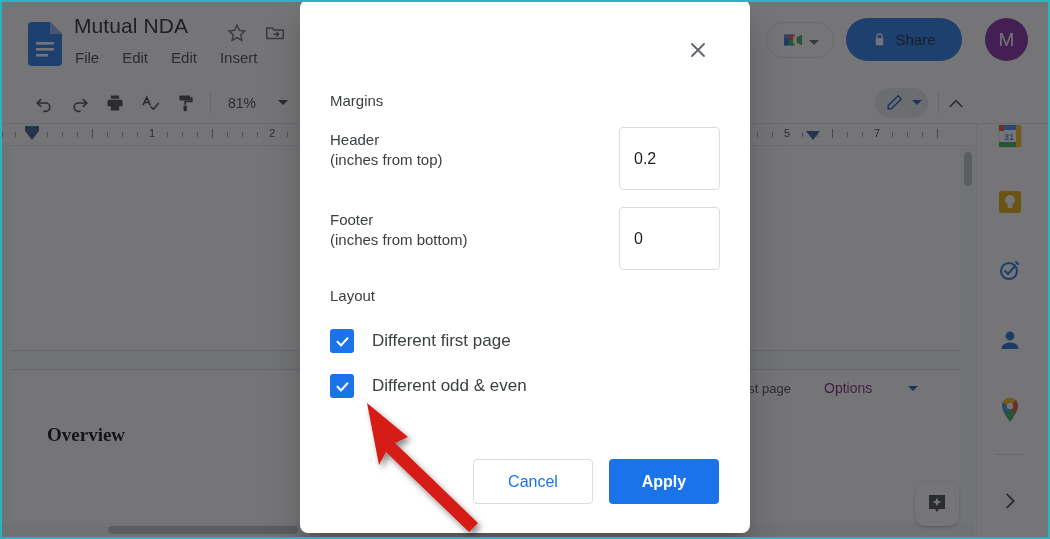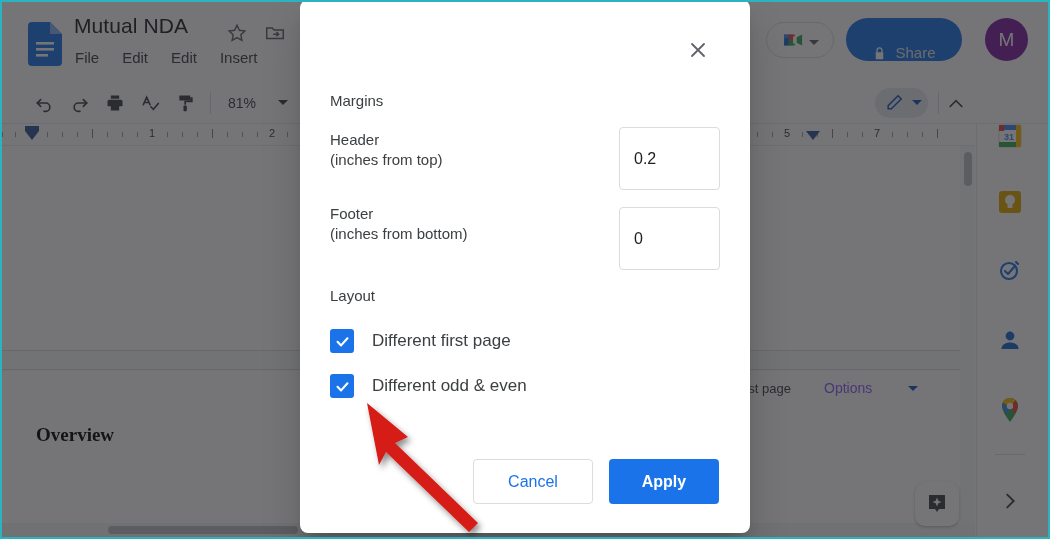--- a/index.html
+++ b/index.html
@@ -40,22 +40,22 @@
   }
 
   .meet-btn {
     position: absolute; left: 766px; top: 22px;
     width: 68px; height: 36px; border: 1px solid #dadce0; border-radius: 18px;
     display: flex; align-items: center; justify-content: center; gap: 3px;
   }
   .share-btn {
     position: absolute; left: 846px; top: 18px;
     width: 116px; height: 43px; border-radius: 22px;
-    background: #1a73e8; color: #e5e5e5;
-    display: flex; align-items: flex-end; justify-content: center; gap: 8px;
+    background: #1a73e8; color: #0f172a;
+    display: flex; align-items: center; justify-content: center; gap: 8px;
     font-size: 15px; font-weight: 500;
   }
   .avatar {
     position: absolute; left: 985px; top: 18px;
     width: 43px; height: 43px; border-radius: 50%;
     background: #7b1fa2; color: #fff;
     display: flex; align-items: center; justify-content: center;
     font-size: 19px; font-weight: 400;
   }
 
@@ -99,35 +99,35 @@
     border-top: 9px solid #2f5596;
   }
   .indent-bar { position: absolute; top: 2px; width: 14px; height: 5px; background: #2f5596; }
 
   
   .canvas {
     position: absolute; left: 0; top: 146px; width: 975px; height: 385px;
     background: #f8f9fa; overflow: hidden;
   }
   .page {
-    position: absolute; left: 0; width: 975px; background: #ffffff;
+    position: absolute; left: 11px; width: 975px; background: #ffffff;
     border-bottom: 1px solid #dadce0;
   }
   .page.p1 { top: 0; height: 205px; }
   .page.gap { top: 206px; height: 18px; background: #f8f9fa; border-bottom: 1px solid #dadce0; }
   .page.p2 { top: 225px; height: 160px; }
   .section-head {
     position: absolute; left: 36px; top: 53px;
     font-family: "Liberation Serif", serif; font-size: 19px; font-weight: 700; color: #000;
   }
   .hdr-note {
     position: absolute; font-size: 13px; color: #3c4043; white-space: nowrap;
   }
   .hdr-options {
-    position: absolute; font-size: 14px; color: #8b5cf6; white-space: nowrap;
+    position: absolute; font-size: 14px; color: #701a75; white-space: nowrap;
   }
 
   
   .vscroll-track { position: absolute; left: 960px; top: 146px; width: 15px; height: 385px; background: #f8f9fa; }
   .vscroll-thumb { position: absolute; left: 964px; top: 152px; width: 8px; height: 34px; border-radius: 4px; background: #bdc1c6; }
   .hscroll-track { position: absolute; left: 0; top: 523px; width: 975px; height: 14px; background: #f1f3f4; }
   .hscroll-thumb { position: absolute; left: 108px; top: 526px; width: 190px; height: 8px; border-radius: 4px; background: #bdc1c6; }
 
   
   .explore-btn {
@@ -447,21 +447,21 @@
     </div>
 
     <div class="dlg-section" style="top:92px;">Margins</div>
 
     <div class="field-label" style="top:130px;">
       <div>Header</div>
       <div>(inches from top)</div>
     </div>
     <input class="field-input" style="top: 127px;" type="text" value="0.2">
 
-    <div class="field-label" style="top:204px;">
+    <div class="field-label" style="top:210px;">
       <div>Footer</div>
       <div>(inches from bottom)</div>
     </div>
     <input class="field-input" style="top: 207px;" type="text" value="0">
 
     <div class="dlg-section" style="top:287px;">Layout</div>
 
     <div class="cb-row" style="top:374px;">
       <div class="cb-box">
         <svg width="17" height="17" viewBox="0 0 24 24" fill="none" stroke="#fff" stroke-width="3" stroke-linecap="round" stroke-linejoin="round">

